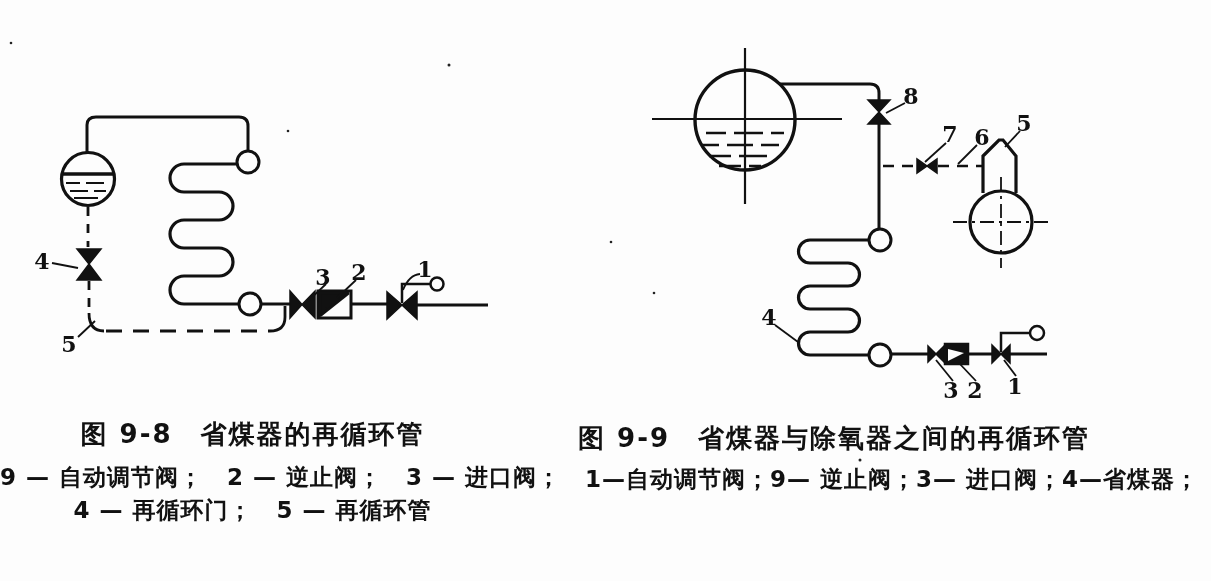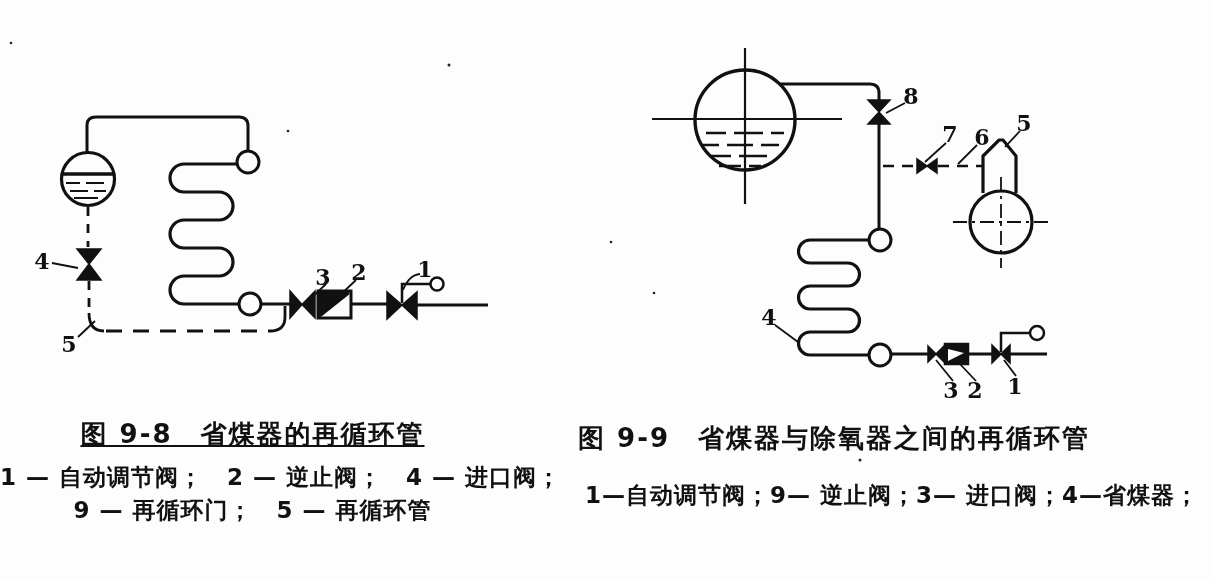--- a/index.html
+++ b/index.html
@@ -8,23 +8,23 @@
   .page {
     position:relative; width:1211px; height:581px; margin:0 auto;
     background:var(--bg); overflow:hidden;
     font-family:"DejaVu Sans", sans-serif; color:var(--ink);
   }
   .diagram-svg { position:absolute; left:0; top:0; color:var(--ink); }
   .caption { position:absolute; text-align:center; color:var(--ink); }
   .cap-title { font-size:26px; font-weight:bold; letter-spacing:2px; white-space:nowrap; }
   .cap-line { font-size:23px; font-weight:bold; line-height:33px; letter-spacing:1px; white-space:nowrap; }
   .cap98 { left:0; top:417px; width:505px; }
-  .cap98 .cap-title { margin-bottom:9px;text-decoration:underline; }
+  .cap98 .cap-title { margin-bottom:9px; }
   .cap99 { left:585px; top:421px; width:570px; }
-  .cap99 .cap-title { position:relative; left:-36px; margin-bottom:23px; }
+  .cap99 .cap-title { position:relative; left:-36px; margin-bottom:7px; }
   .num-label { font-family:"DejaVu Serif", serif; font-weight:bold; font-size:22px; fill:currentColor; }
 </style>
 </head>
 <body>
 
 <div class="page">
 
   <svg class="diagram-svg" width="1211" height="581" viewBox="0 0 1211 581" fill="none" stroke="currentColor" stroke-width="3">
 
     <g>
@@ -167,22 +167,22 @@
       <circle cx="611" cy="242" r="1.3"></circle>
       <circle cx="654" cy="293" r="1.3"></circle>
       <circle cx="11" cy="43" r="1.3"></circle>
       <circle cx="288" cy="131" r="1.3"></circle>
       <circle cx="860" cy="460" r="1.5"></circle>
     </g>
   </svg>
 
   <div class="caption cap98">
     <div class="cap-title">图 9-8　省煤器的再循环管</div>
-    <div class="cap-line">1 — 自动调节阀；　2 — 逆止阀；　4 — 进口阀；</div>
-    <div class="cap-line">9 — 再循环门；　5 — 再循环管</div>
+    <div class="cap-line">9 — 自动调节阀；　2 — 逆止阀；　3 — 进口阀；</div>
+    <div class="cap-line">4 — 再循环门；　5 — 再循环管</div>
   </div>
 
   <div class="caption cap99">
     <div class="cap-title">图 9-9　省煤器与除氧器之间的再循环管</div>
     <div class="cap-line">1—自动调节阀；9— 逆止阀；3— 进口阀；4—省煤器；</div>
   </div>
 
 </div>
 
 </body></html>

